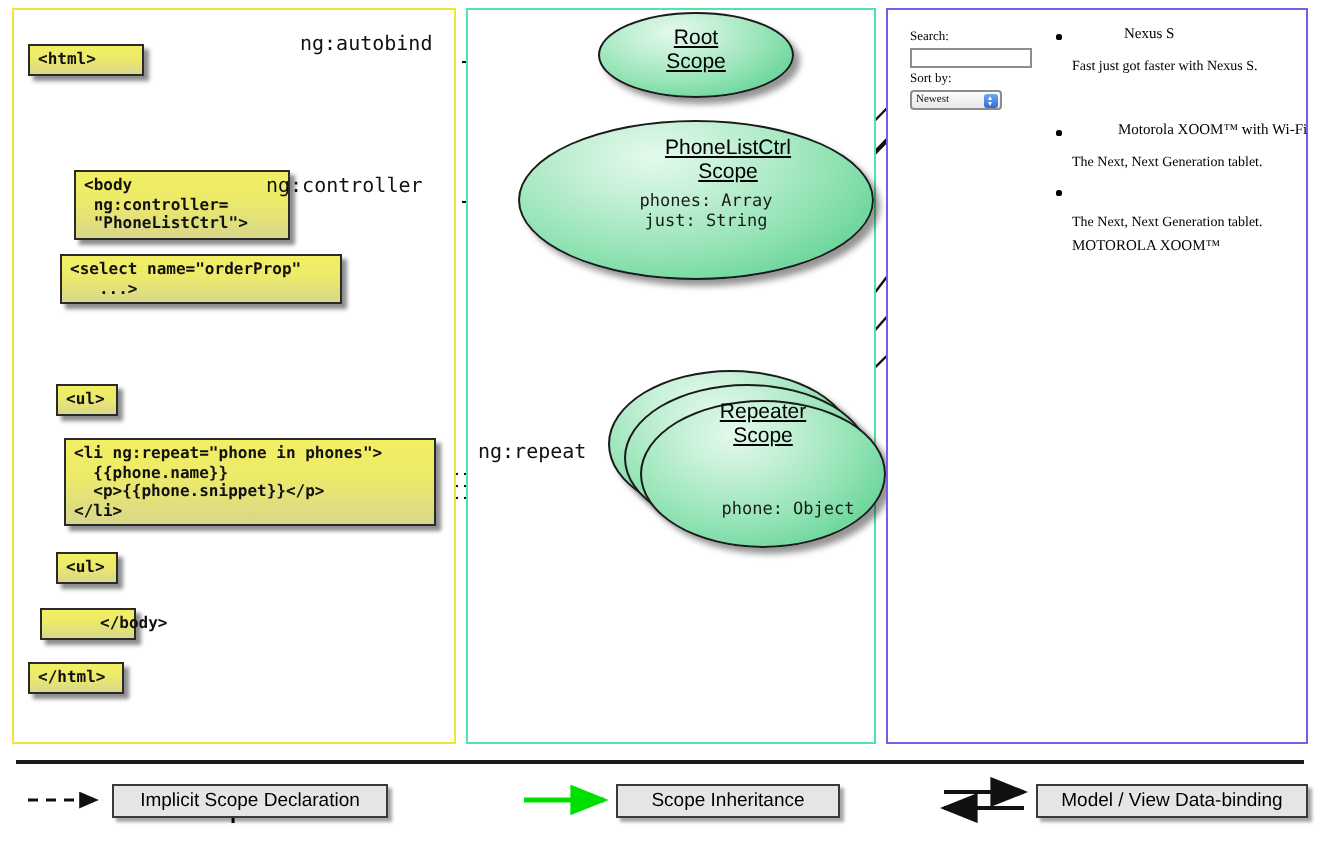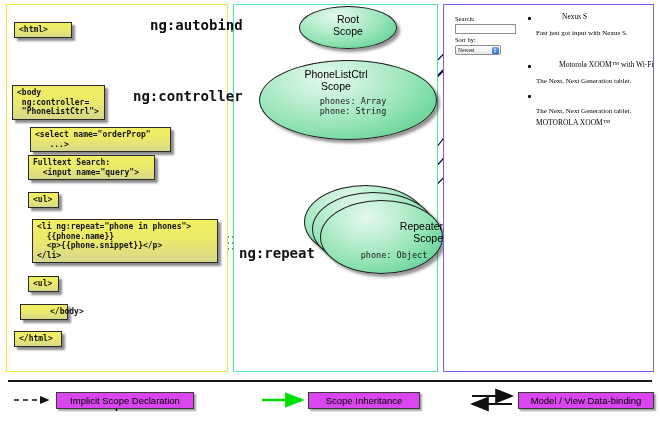--- a/index.html
+++ b/index.html
@@ -73,37 +73,38 @@
   .ellipse-text {
     position: absolute;
     left: 0; width: 100%;
     text-align: center;
   }
   .scope-title {
     font-family: "Liberation Sans", sans-serif;
     font-size: 10.5px;
     color: #000;
     line-height: 12px;
+    text-decoration: underline;
   }
   .scope-props {
     font-family: "DejaVu Sans Mono", "Liberation Mono", monospace;
     font-size: 8.5px;
     line-height: 10px;
     color: #1a1a1a;
     text-align: center;
   }
 
   
   .edge-label {
     position: absolute;
     font-family: "DejaVu Sans Mono", "Liberation Mono", monospace;
-    font-size: 14px;
+    font-size: 10px;
     color: #111;
     white-space: nowrap;
-    font-weight: 700;
+    font-weight: 400;
   }
 
   
   .view-lbl {
     position: absolute;
     font-family: "Liberation Serif", serif;
     font-size: 6.5px;
     color: #000;
     white-space: nowrap;
   }
@@ -169,21 +170,21 @@
     position: absolute;
     left: 8px;
     width: 644px;
     height: 2px;
     background: #1a1a1a;
   }
   .legend-box {
     position: absolute;
     box-sizing: border-box;
     border: 1.2px solid #3a3a3a;
-    background: #d946ef;
+    background: #e5e5e5;
     box-shadow: 2px 2px 1.5px rgba(0,0,0,0.35);
     font-family: "Liberation Sans", sans-serif;
     font-size: 9.5px;
     color: #000;
     line-height: 15px;
     text-align: center;
     white-space: nowrap;
   }
 </style>
 </head>
@@ -230,29 +231,27 @@
     <line x1="14" y1="400" x2="48" y2="400" stroke="#111" stroke-width="1.4" stroke-dasharray="5,4" marker-end="url(#arrBlack)"></line>
     <line x1="262" y1="400" x2="302" y2="400" stroke="#00e000" stroke-width="2.4" marker-end="url(#arrGreen)"></line>
     <line x1="472" y1="396" x2="512" y2="396" stroke="#111" stroke-width="2.1" marker-end="url(#arrBlackBig)"></line>
     <line x1="512" y1="404" x2="472" y2="404" stroke="#111" stroke-width="2.1" marker-end="url(#arrBlackBig)"></line>
   </svg>
 
   <div class="panel panel-template"></div>
 
   <div class="codebox" style="left:14px; top:22px; width:58px;">&lt;html&gt;</div>
 
-  <div class="codebox" style="left:12px; top:85px; width:93px;">&lt;body
+  <div class="codebox" style="left:37px; top:85px; width:108px;">&lt;body
  ng:controller=
  "PhoneListCtrl"&gt;</div>
 
   <div class="codebox bold-em" style="left:30px; top:127px; width:141px;">&lt;select name="orderProp"
    ...&gt;</div>
 
-  <div class="codebox" style="left:28px; top:155px; width:127px;">Fulltext Search:
-  &lt;input name="query"&gt;</div>
 
   <div class="codebox" style="left:28px; top:192px; width:31px;">&lt;ul&gt;</div>
 
   <div class="codebox" style="left:32px; top:219px; width:186px;">&lt;li ng:repeat="phone in phones"&gt;
   {{phone.name}}
   &lt;p&gt;{{phone.snippet}}&lt;/p&gt;
 &lt;/li&gt;</div>
 
   <div class="codebox" style="left:28px; top:276px; width:31px;">&lt;ul&gt;</div>
 
@@ -262,56 +261,56 @@
 
   <div class="panel-label" style="left:6px; width:222px; bottom:8px;">Template</div>
 
   <div class="panel panel-model"></div>
 
   <div class="ellipse" style="left:299px; top:6px; width:98px; height:43px;"></div>
   <div class="ellipse-text scope-title" style="left:299px; top:13px; width:98px; white-space:pre;">Root
 Scope</div>
 
   <div class="ellipse" style="left:259px; top:60px; width:178px; height:80px;"></div>
-  <div class="ellipse-text scope-title" style="left:247px; top:68px; width:178px; white-space:pre;">PhoneListCtrl
+  <div class="ellipse-text scope-title" style="left:275px; top:68px; width:178px; white-space:pre;">PhoneListCtrl
 Scope</div>
   <div class="scope-props" style="position:absolute; left:288px; top:96px; width:130px;">
     <div>phones: Array</div>
-    <div>phone: String</div>
+    <div>just: String</div>
   </div>
 
   <div class="ellipse" style="left:304px; top:185px; width:123px; height:74px;"></div>
   <div class="ellipse" style="left:312px; top:192px; width:123px; height:74px;"></div>
   <div class="ellipse" style="left:320px; top:200px; width:123px; height:74px;"></div>
-  <div class="ellipse-text scope-title" style="left:320px; top:220px; width:123px; white-space:pre;text-align:right;">Repeater
+  <div class="ellipse-text scope-title" style="left:320px; top:200px; width:123px; white-space:pre;">Repeater
 Scope</div>
   <div class="scope-props" style="position:absolute; left:344px; top:250px; width:100px;">
     <div>phone: Object</div>
   </div>
 
   <div class="panel-label" style="left:233px; width:205px; bottom:8px;">Model</div>
 
   <div class="edge-label" style="left:150px; top:17px;">ng:autobind</div>
   <div class="edge-label" style="left:133px; top:88px;">ng:controller</div>
-  <div class="edge-label" style="left:239px; top:221px;margin-top:24px;">ng:repeat</div>
+  <div class="edge-label" style="left:239px; top:221px;">ng:repeat</div>
 
   <div class="panel panel-view"></div>
 
   <div class="view-lbl" style="left:455px; top:15px;">Search:</div>
   <div class="view-input" style="left:455px; top:24px; width:61px; height:10px;"></div>
 
   <div class="view-lbl" style="left:455px; top:36px;">Sort by:</div>
   <div class="view-select" style="left:455px; top:45px; width:46px; height:10px;">
     <span>Newest</span>
     <span class="view-select-btn"></span>
   </div>
 
   <div class="phone-bullet" style="left:528px; top:17px;"></div>
   <div class="phone-name" style="left:536px; top:12px;margin-left:26px;">Nexus S</div>
-  <div class="phone-snippet" style="left:536px; top:29px;">Fast just got input with Nexus S.</div>
+  <div class="phone-snippet" style="left:536px; top:29px;">Fast just got faster with Nexus S.</div>
 
   <div class="phone-bullet" style="left:528px; top:65px;"></div>
   <div class="phone-name" style="left:536px; top:60px;margin-left:23px;">Motorola XOOM™ with Wi-Fi</div>
   <div class="phone-snippet" style="left:536px; top:77px;">The Next, Next Generation tablet.</div>
 
   <div class="phone-bullet" style="left:528px; top:95px;"></div>
   <div class="phone-name" style="left:536px; top:90px;margin-top:28px;">MOTOROLA XOOM™</div>
   <div class="phone-snippet" style="left:536px; top:107px;">The Next, Next Generation tablet.</div>
 
   <div class="panel-label" style="left:443px; width:211px; bottom:8px;">View</div>

